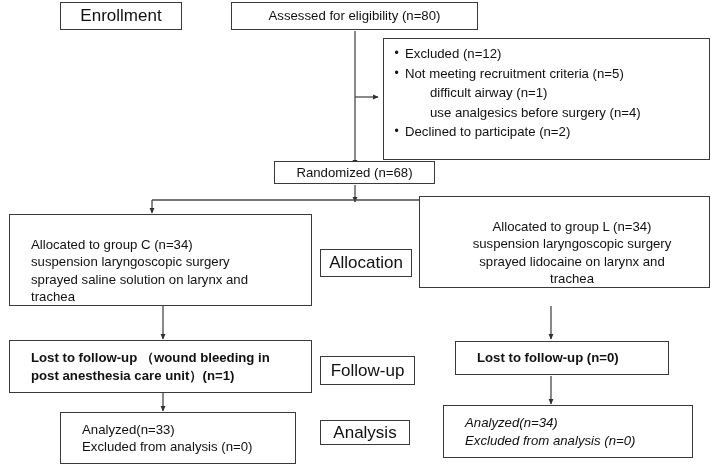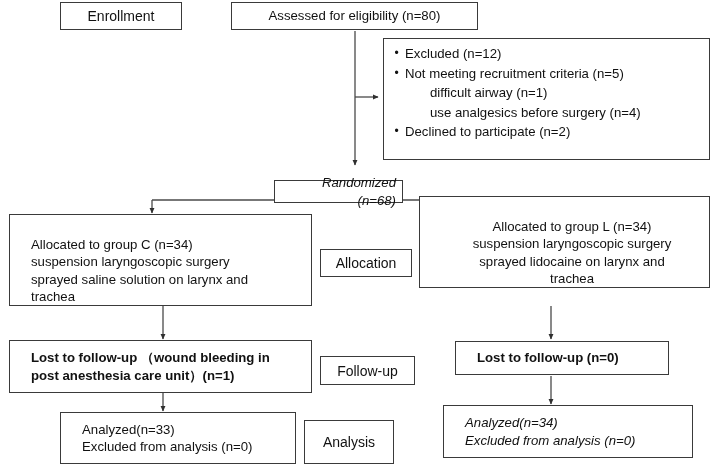--- a/index.html
+++ b/index.html
@@ -30,37 +30,37 @@
     border: 1.6px solid #3a3a3a;
     background: #ffffff;
     font-size: 13.2px;
     line-height: 17.5px;
     color: #111111;
     padding: 3px 6px 3px 21px;
     white-space: pre-line;
     z-index: 2;
   }
   .node.center {
-    text-align: right;
+    text-align: left;
     display: flex;
     align-items: center;
     justify-content: center;
     padding: 0 6px;
   }
   .node.vcenter {
     display: flex;
     flex-direction: column;
     justify-content: center;
   }
   .stage-label {
     position: absolute;
     box-sizing: border-box;
     border: 1.6px solid #3a3a3a;
     background: #ffffff;
-    font-size: 14px;
+    font-size: 17px;
     color: #111111;
     display: flex;
     align-items: center;
     justify-content: center;
     z-index: 3;
   }
   .bullet-list {
     position: absolute;
     box-sizing: border-box;
     border: 1.6px solid #3a3a3a;
@@ -146,21 +146,21 @@
     </div>
     <div class="sub-row">
       <span>use analgesics before surgery (n=4)</span>
     </div>
     <div class="bullet-row">
       <span class="bullet-dot">•</span>
       <span class="bullet-text">Declined to participate (n=2)</span>
     </div>
   </div>
 
-  <div class="node center" style="left:274px; top:180px; width:129px; height:23px;font-style:italic;">
+  <div class="node center" style="left:274px; top:161px; width:161px; height:23px;">
     <span>Randomized (n=68)</span>
   </div>
 
   <div class="node" style="left:9px; top:214px; width:303px; height:92px;">
     <span>Allocated to group C (n=34)
  suspension laryngoscopic surgery
  sprayed saline solution on larynx and
 trachea</span>
   </div>
 
@@ -186,21 +186,21 @@
 
   <div class="node vcenter" style="left:455px; top:341px; width:214px; height:34px;font-weight:bold;">
     <span>Lost to follow-up (n=0)</span>
   </div>
 
   <div class="node vcenter" style="left:60px; top:412px; width:236px; height:52px;">
     <span>Analyzed(n=33)
 Excluded from analysis (n=0)</span>
   </div>
 
-  <div class="stage-label" style="left:304px; top:420px; width:90px; height:44px;">
+  <div class="stage-label" style="left:320px; top:420px; width:90px; height:25px;">
     <span>Analysis</span>
   </div>
 
   <div class="node vcenter" style="left:443px; top:405px; width:250px; height:53px;font-style:italic;">
     <span>Analyzed(n=34)
 Excluded from analysis (n=0)</span>
   </div>
 
 </div>
 

